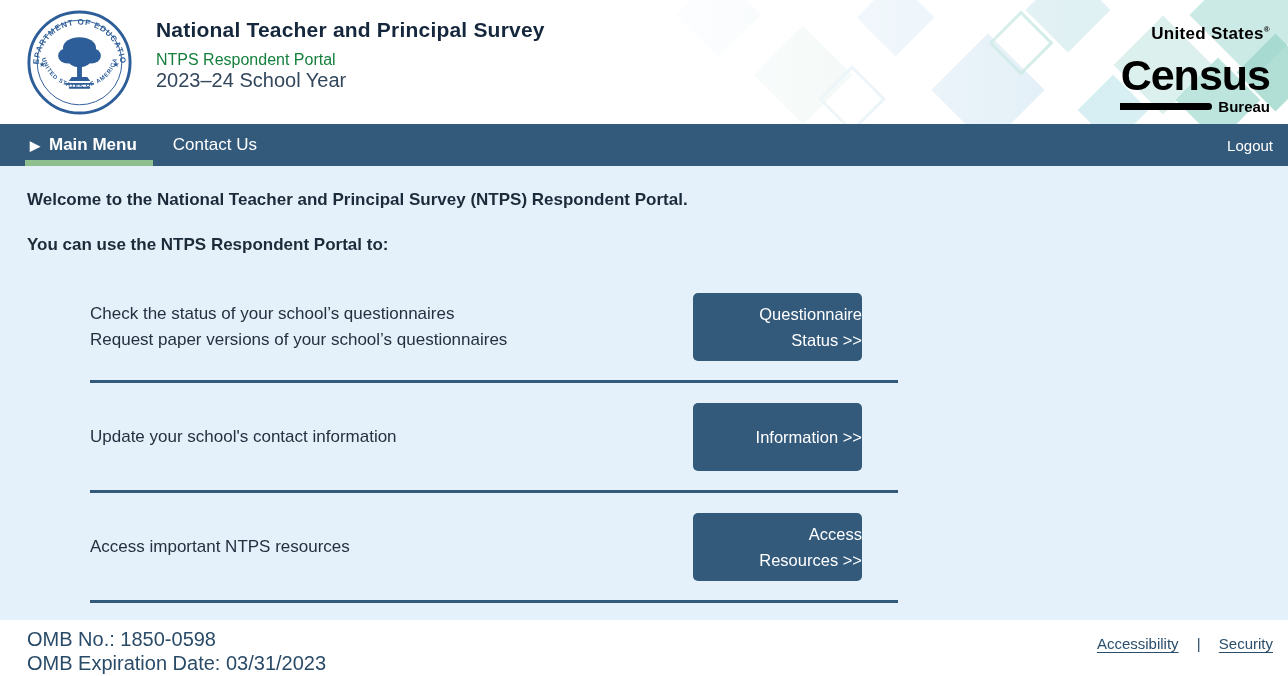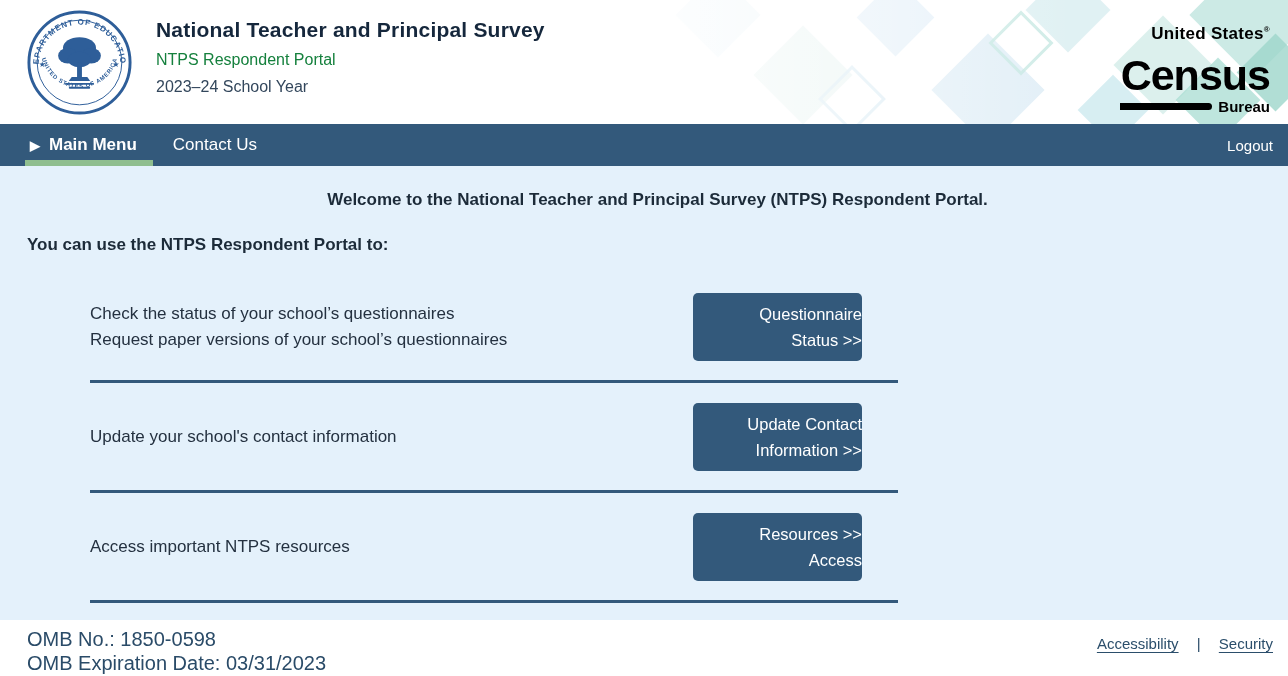--- a/index.html
+++ b/index.html
@@ -22,42 +22,42 @@
   .pattern i:nth-child(10){left:430px; top:20px;  width:46px; height:46px; border:3px solid #c4e7e1; opacity:.8;}
   .pattern i:nth-child(11){left:260px; top:75px;  width:48px; height:48px; border:3px solid #d4e8f2; opacity:.8;}
   .pattern i:nth-child(12){left:680px; top:45px;  width:55px; height:55px; background:#9ed6cb; opacity:.8;}
   .pattern::after { content:""; position:absolute; inset:0;
     background:linear-gradient(to right, #ffffff 0%, rgba(255,255,255,.55) 35%, rgba(255,255,255,0) 70%); }
 
   .seal { position:absolute; left:26px; top:9px; width:107px; height:107px; }
   .title-block { position:absolute; left:156px; top:18px; }
   .app-title { font-size:21px; font-weight:bold; color:#15273c; letter-spacing:.2px; }
   .app-sub { font-size:16px; color:#15803d; margin-top:9px; }
-  .app-year { font-size:16px; color:#33475c; margin-top:9px; }
+  .app-year { font-size:20px; color:#33475c; }
 
   .census { position:absolute; right:18px; top:24px; width:150px; text-align:right; color:#000; }
   .census-top { font-size:17px; font-weight:bold; letter-spacing:.3px; }
   .census-top sup { font-size:8px; }
   .census-main { font-size:43px; font-weight:bold; letter-spacing:-1px; line-height:.85; margin-top:13px; }
   .census-bottom { display:flex; align-items:center; margin-top:4px; }
   .census-bar { flex:1; height:7px; background:#000; border-radius:0 4px 4px 0; margin-right:6px; }
   .census-bureau { font-size:15px; font-weight:bold; }
 
   
   .nav { position:relative; height:42px; background:#33597b; display:flex; align-items:center; color:#fff; }
   .nav-item { font-size:17px; cursor:pointer; }
   .nav-main { margin-left:30px; font-weight:bold; display:flex; align-items:center; gap:9px; }
   .nav-arrow { font-size:13px; }
   .nav-contact { margin-left:36px; }
   .nav-logout { position:absolute; right:15px; font-size:15px; cursor:pointer; }
   .nav-underline { position:absolute; left:25px; bottom:0; width:128px; height:6px; background:#8fbe8f; }
 
   
   .content { height:454px; background:#e4f1fb; padding-top:24px; }
-  .h-welcome { font-size:17px; font-weight:bold; color:#1c2b39; margin-left:27px;text-align:center; }
+  .h-welcome { font-size:17px; font-weight:bold; color:#1c2b39; margin-left:27px; }
   .h-intro   { font-size:17px; font-weight:bold; color:#1c2b39; margin-left:27px; margin-top:25px; }
   .rows { margin-left:90px; width:808px; margin-top:18px; }
   .row { height:107px; display:flex; align-items:center; justify-content:space-between; }
   .row-text { font-size:17px; color:#243140; line-height:26px; }
   .divider { height:3px; background:#33597b; }
   .action-btn { width:169px; height:68px; margin-right:36px; background:#33597b; border:none;
     border-radius:5px; color:#fff; font-family:inherit; font-size:16.5px; line-height:26px;
     cursor:pointer; text-align:right; }
 
   
@@ -158,33 +158,32 @@
         <div>Status &gt;&gt;</div>
       </button>
     </div>
     <div class="divider"></div>
 
     <div class="row">
       <div class="row-text">
         <div>Update your school's contact information</div>
       </div>
       <button class="action-btn">
-        <div>Update Contact</div>
         <div>Information &gt;&gt;</div>
       </button>
     </div>
     <div class="divider"></div>
 
     <div class="row">
       <div class="row-text">
         <div>Access important NTPS resources</div>
       </div>
       <button class="action-btn">
+        <div>Access</div>
         <div>Resources &gt;&gt;</div>
-        <div>Access</div>
       </button>
     </div>
     <div class="divider"></div>
 
   </div>
 </div>
 
 <div class="footer">
   <div class="omb">OMB No.: 1850-0598</div>
   <div class="omb">OMB Expiration Date: 03/31/2023</div>

